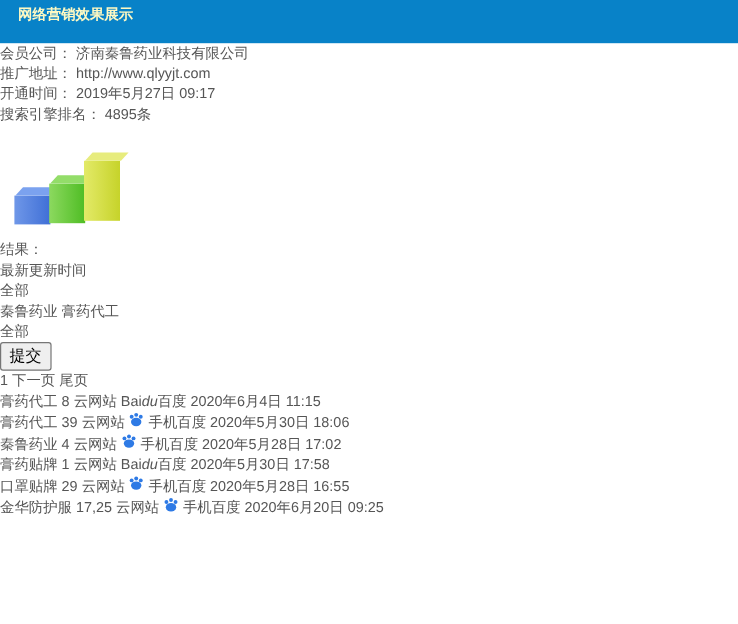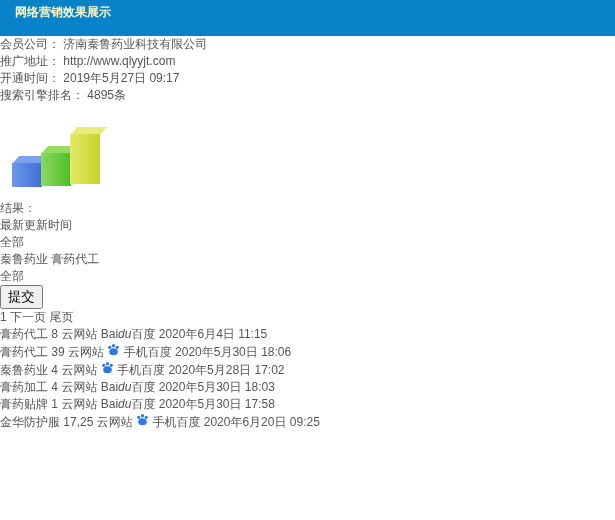--- a/index.html
+++ b/index.html
@@ -232,65 +232,74 @@
             <ellipse cx="12" cy="16" rx="8" ry="6.5" fill="#2e7ae5"></ellipse>
           </svg>
           <i class="mb-underline"></i>
         </span>
         <span class="mb-text">手机百度</span>
       </span>
     </span>
     <span class="c c5 time">2020年5月28日 17:02</span>
   </div>
 
-  <div class="trow">
-    <span class="c c1 keyword">膏药加工</span>
-    <span class="c c2"><a class="rank-link">4</a></span>
+
+  <div class="trow">
+    <span class="c c1 keyword">膏药贴牌</span>
+    <span class="c c2"><a class="rank-link">1</a></span>
     <span class="c c3 rtype">云网站</span>
     <span class="c c4">
       <span class="baidu-logo">
         <span class="bd-red bd-bai">Bai</span><span class="bd-paw"><i class="bd-du">du</i></span><span class="bd-red bd-cn">百度</span>
       </span>
       
     </span>
-    <span class="c c5 time">2020年5月30日 18:03</span>
-  </div>
-
-  <div class="trow">
-    <span class="c c1 keyword">膏药贴牌</span>
-    <span class="c c2"><a class="rank-link">1</a></span>
-    <span class="c c3 rtype">云网站</span>
-    <span class="c c4">
-      <span class="baidu-logo">
-        <span class="bd-red bd-bai">Bai</span><span class="bd-paw"><i class="bd-du">du</i></span><span class="bd-red bd-cn">百度</span>
-      </span>
-      
-    </span>
     <span class="c c5 time">2020年5月30日 17:58</span>
   </div>
 
-
-  <div class="trow">
-    <span class="c c1 keyword">金华防护服</span>
-    <span class="c c2"><a class="rank-link">17,25</a></span>
+  <div class="trow">
+    <span class="c c1 keyword">口罩贴牌</span>
+    <span class="c c2"><a class="rank-link">29</a></span>
     <span class="c c3 rtype">云网站</span>
     <span class="c c4">
       
       <span class="mobile-baidu">
         <span class="mb-icon">
           <svg width="13" height="13" viewBox="0 0 24 24">
             <circle cx="5" cy="8" r="3" fill="#2e7ae5"></circle>
             <circle cx="12" cy="5" r="3" fill="#2e7ae5"></circle>
             <circle cx="19" cy="8" r="3" fill="#2e7ae5"></circle>
             <ellipse cx="12" cy="16" rx="8" ry="6.5" fill="#2e7ae5"></ellipse>
           </svg>
           <i class="mb-underline"></i>
         </span>
         <span class="mb-text">手机百度</span>
       </span>
     </span>
+    <span class="c c5 time">2020年5月28日 16:55</span>
+  </div>
+
+  <div class="trow">
+    <span class="c c1 keyword">金华防护服</span>
+    <span class="c c2"><a class="rank-link">17,25</a></span>
+    <span class="c c3 rtype">云网站</span>
+    <span class="c c4">
+      
+      <span class="mobile-baidu">
+        <span class="mb-icon">
+          <svg width="13" height="13" viewBox="0 0 24 24">
+            <circle cx="5" cy="8" r="3" fill="#2e7ae5"></circle>
+            <circle cx="12" cy="5" r="3" fill="#2e7ae5"></circle>
+            <circle cx="19" cy="8" r="3" fill="#2e7ae5"></circle>
+            <ellipse cx="12" cy="16" rx="8" ry="6.5" fill="#2e7ae5"></ellipse>
+          </svg>
+          <i class="mb-underline"></i>
+        </span>
+        <span class="mb-text">手机百度</span>
+      </span>
+    </span>
     <span class="c c5 time">2020年6月20日 09:25</span>
   </div>
 
 </div>
   </div>
 
 </div>
 
 </body></html>

